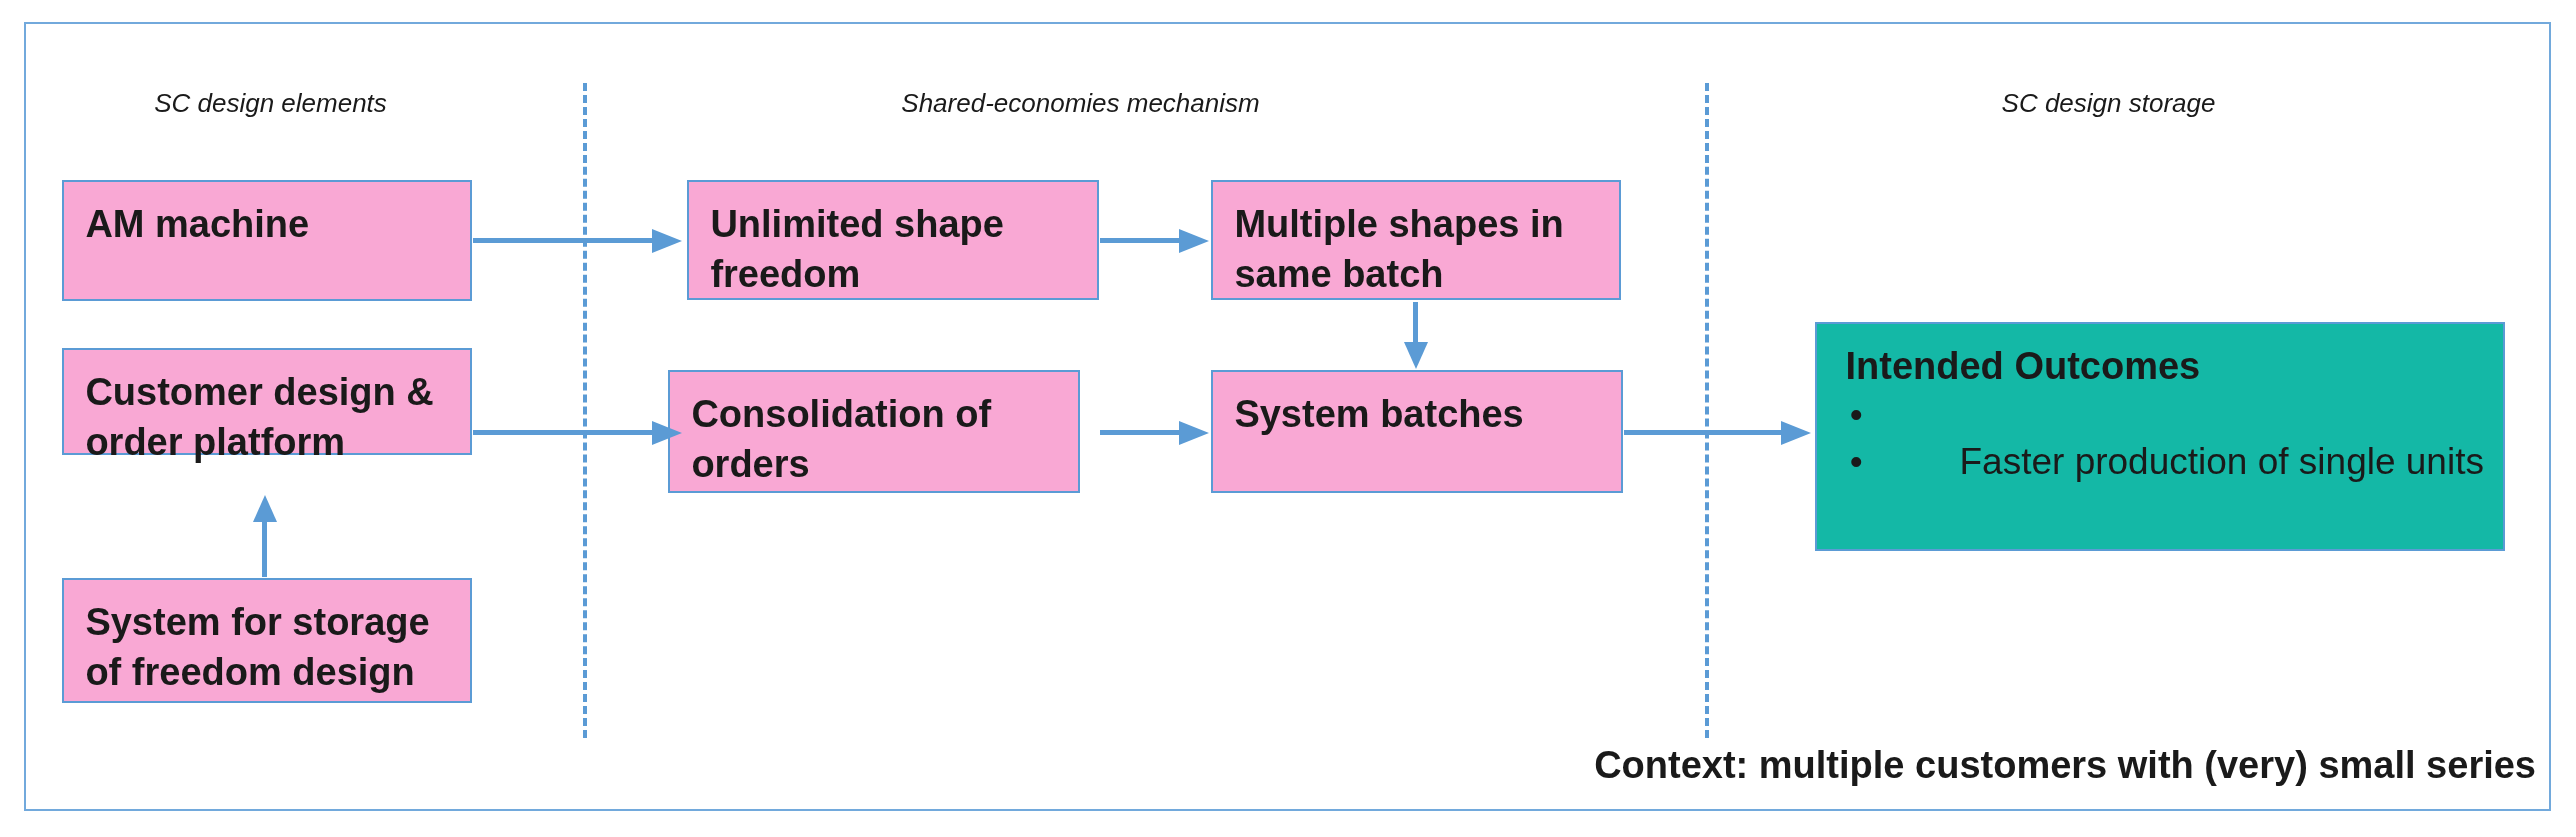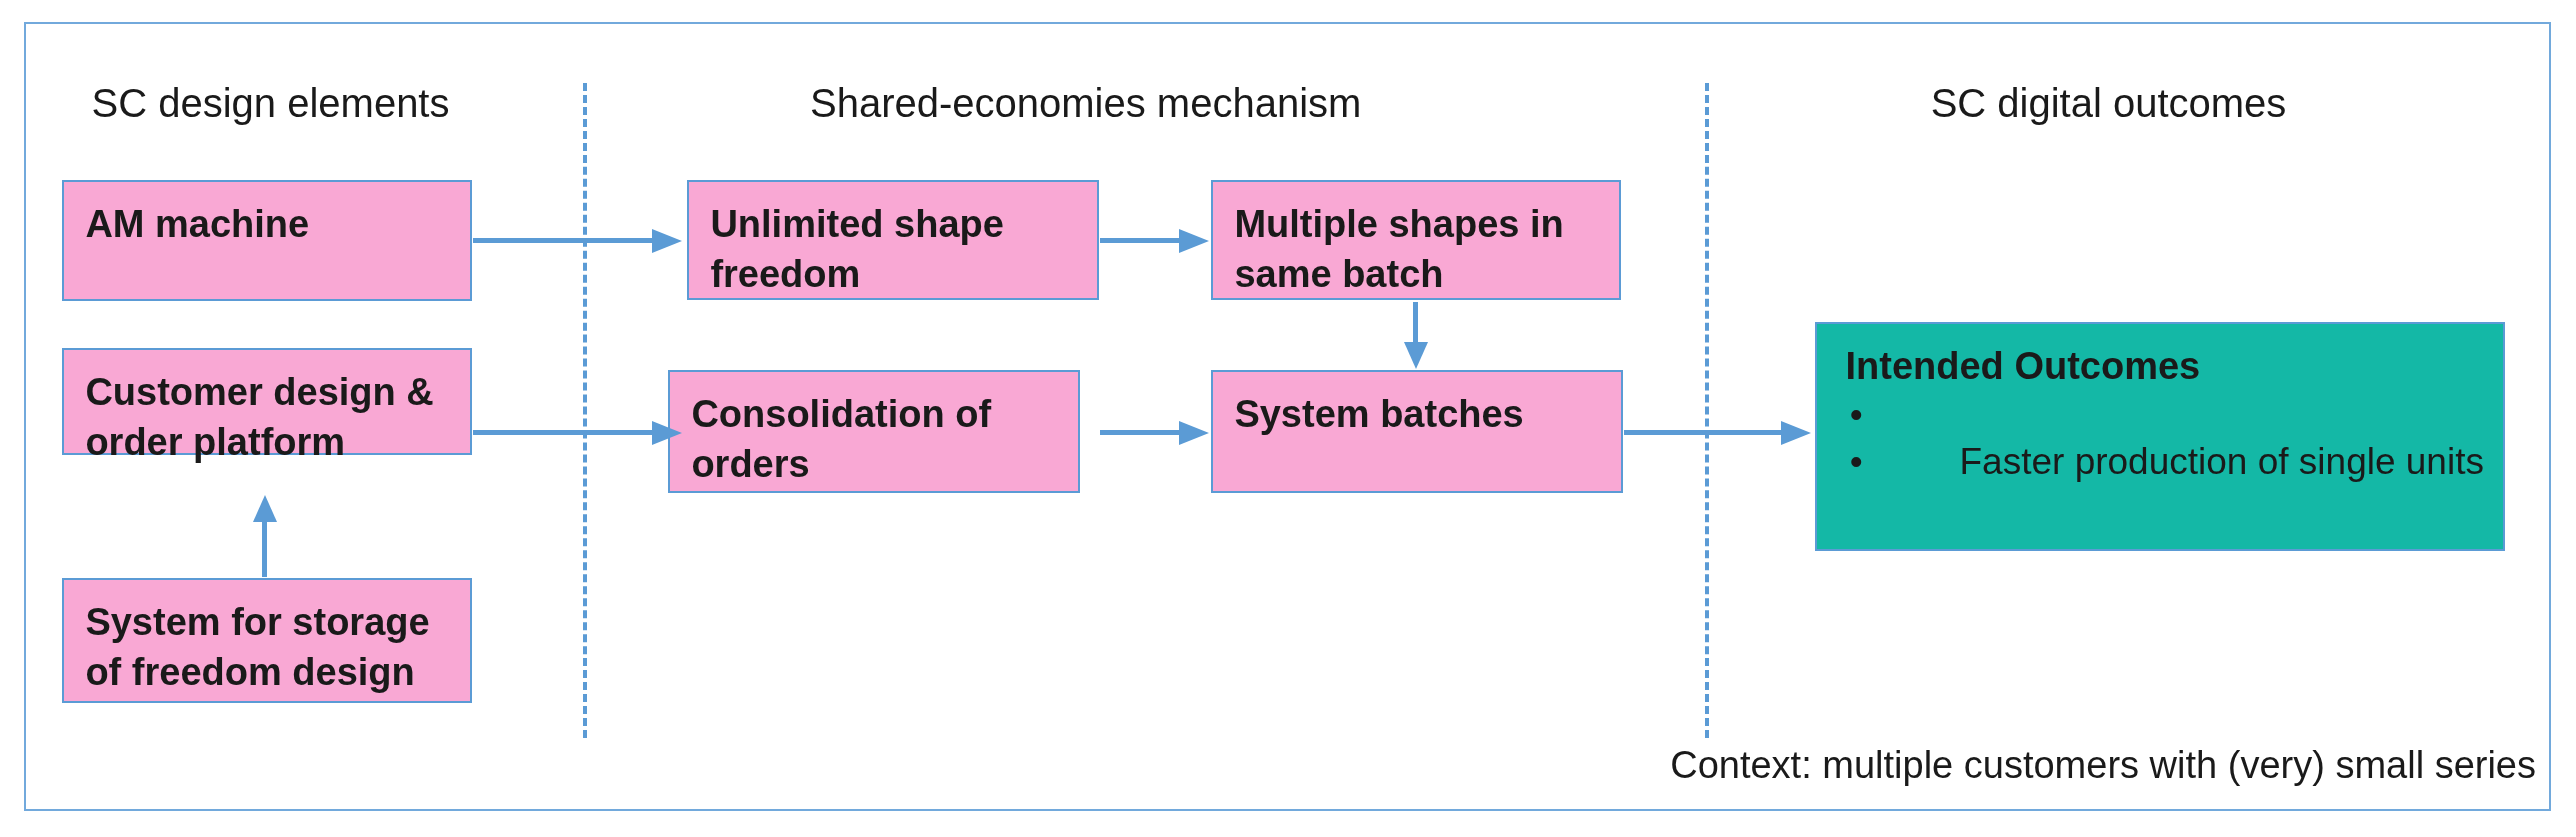--- a/index.html
+++ b/index.html
@@ -16,22 +16,22 @@
     color:var(--text);
     overflow:hidden;
   }
   .frame{
     position:absolute;left:23.5px;top:22px;width:2527px;height:789px;
     border:2.8px solid var(--frame);
     box-sizing:border-box;
   }
   .col-header{
     position:absolute;top:80px;
-    font-size:40px;line-height:46px;font-weight:400;
-    text-align:center;white-space:nowrap;
+    font-size:26px;line-height:46px;font-weight:400;
+    text-align:center;white-space:nowrap;font-style:italic;
   }
   #header-elements{left:64px;width:413px;}
   #header-mechanism{left:810px;width:541px;}
   #header-outcomes{left:1895px;width:427px;}
   .separator{
     position:absolute;top:83px;height:655px;width:0;
     border-left:4.3px dashed var(--accent);
   }
   #separator-1{left:583px;}
   #separator-2{left:1705px;}
@@ -67,21 +67,21 @@
     display:flex;align-items:flex-start;
     font-size:37px;line-height:47px;font-weight:400;
   }
   .bullet-dot{
     width:114px;flex:0 0 114px;text-align:left;
     padding-left:4.3px;box-sizing:border-box;
   }
   .bullet-text{flex:1;}
   .context-note{
     position:absolute;right:40px;top:742px;
-    font-size:38px;line-height:46px;font-weight:400;white-space:nowrap;
+    font-size:38px;line-height:46px;font-weight:700;white-space:nowrap;
     text-align:right;
   }
   
   .arrow-h{position:absolute;height:5px;background:var(--accent);}
   .arrow-h::after{
     content:"";position:absolute;right:-28.5px;top:50%;transform:translateY(-50%);
     width:0;height:0;
     border-left:30px solid var(--accent);
     border-top:12px solid transparent;
     border-bottom:12px solid transparent;
@@ -111,21 +111,21 @@
 </style>
 </head>
 <body>
 
 <div class="canvas">
 
   <div class="frame"></div>
 
   <div class="col-header" id="header-elements">SC design elements</div>
   <div class="col-header" id="header-mechanism">Shared-economies mechanism</div>
-  <div class="col-header" id="header-outcomes">SC digital outcomes</div>
+  <div class="col-header" id="header-outcomes">SC design storage</div>
 
   <div class="separator" id="separator-1"></div>
   <div class="separator" id="separator-2"></div>
 
   <div class="box" id="box-am-machine">AM machine</div>
   <div class="box" id="box-unlimited-shape">Unlimited shape freedom</div>
   <div class="box" id="box-multiple-shapes">Multiple shapes in same batch</div>
   <div class="box" id="box-customer-platform">Customer design &amp; order platform</div>
   <div class="box" id="box-consolidation">Consolidation of orders</div>
   <div class="box" id="box-shared-batches">System batches</div>

